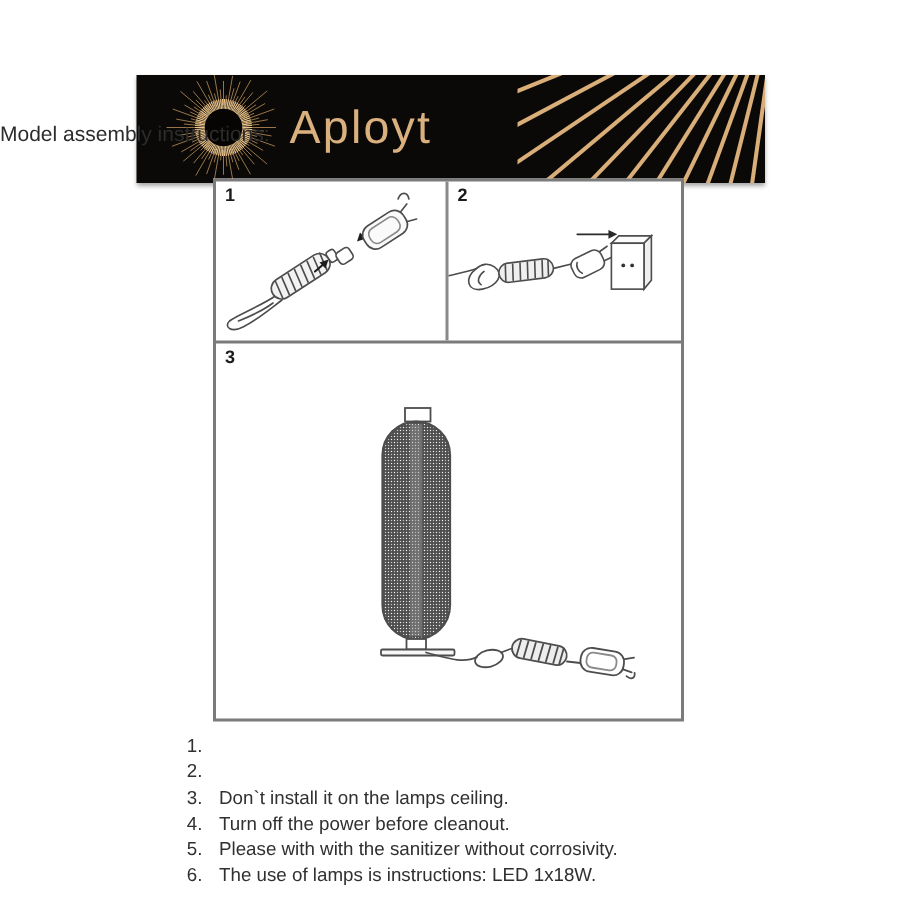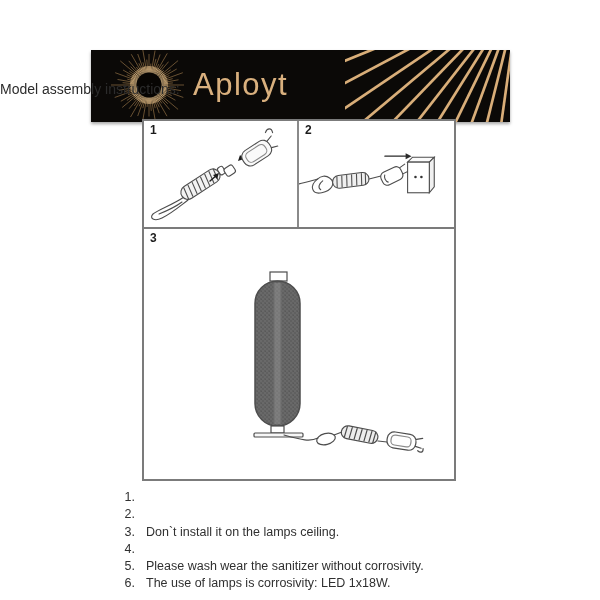--- a/index.html
+++ b/index.html
@@ -376,22 +376,23 @@
   </div>
   <div class="li-row">
     <span class="li-num">2.</span>
   </div>
   <div class="li-row">
     <span class="li-num">3.</span>
     <span>Don`t install it on the lamps ceiling.</span>
   </div>
   <div class="li-row">
     <span class="li-num">4.</span>
+    <span>Turn off the power before cleanout.</span>
   </div>
   <div class="li-row">
     <span class="li-num">5.</span>
-    <span>Please wash  wear the sanitizer without corrosivity.</span>
+    <span>Please with  with the sanitizer without corrosivity.</span>
   </div>
   <div class="li-row">
     <span class="li-num">6.</span>
-    <span>The use of lamps is corrosivity: LED 1x18W.</span>
+    <span>The use of lamps is instructions: LED 1x18W.</span>
   </div>
 </div>
 
 </body></html>

